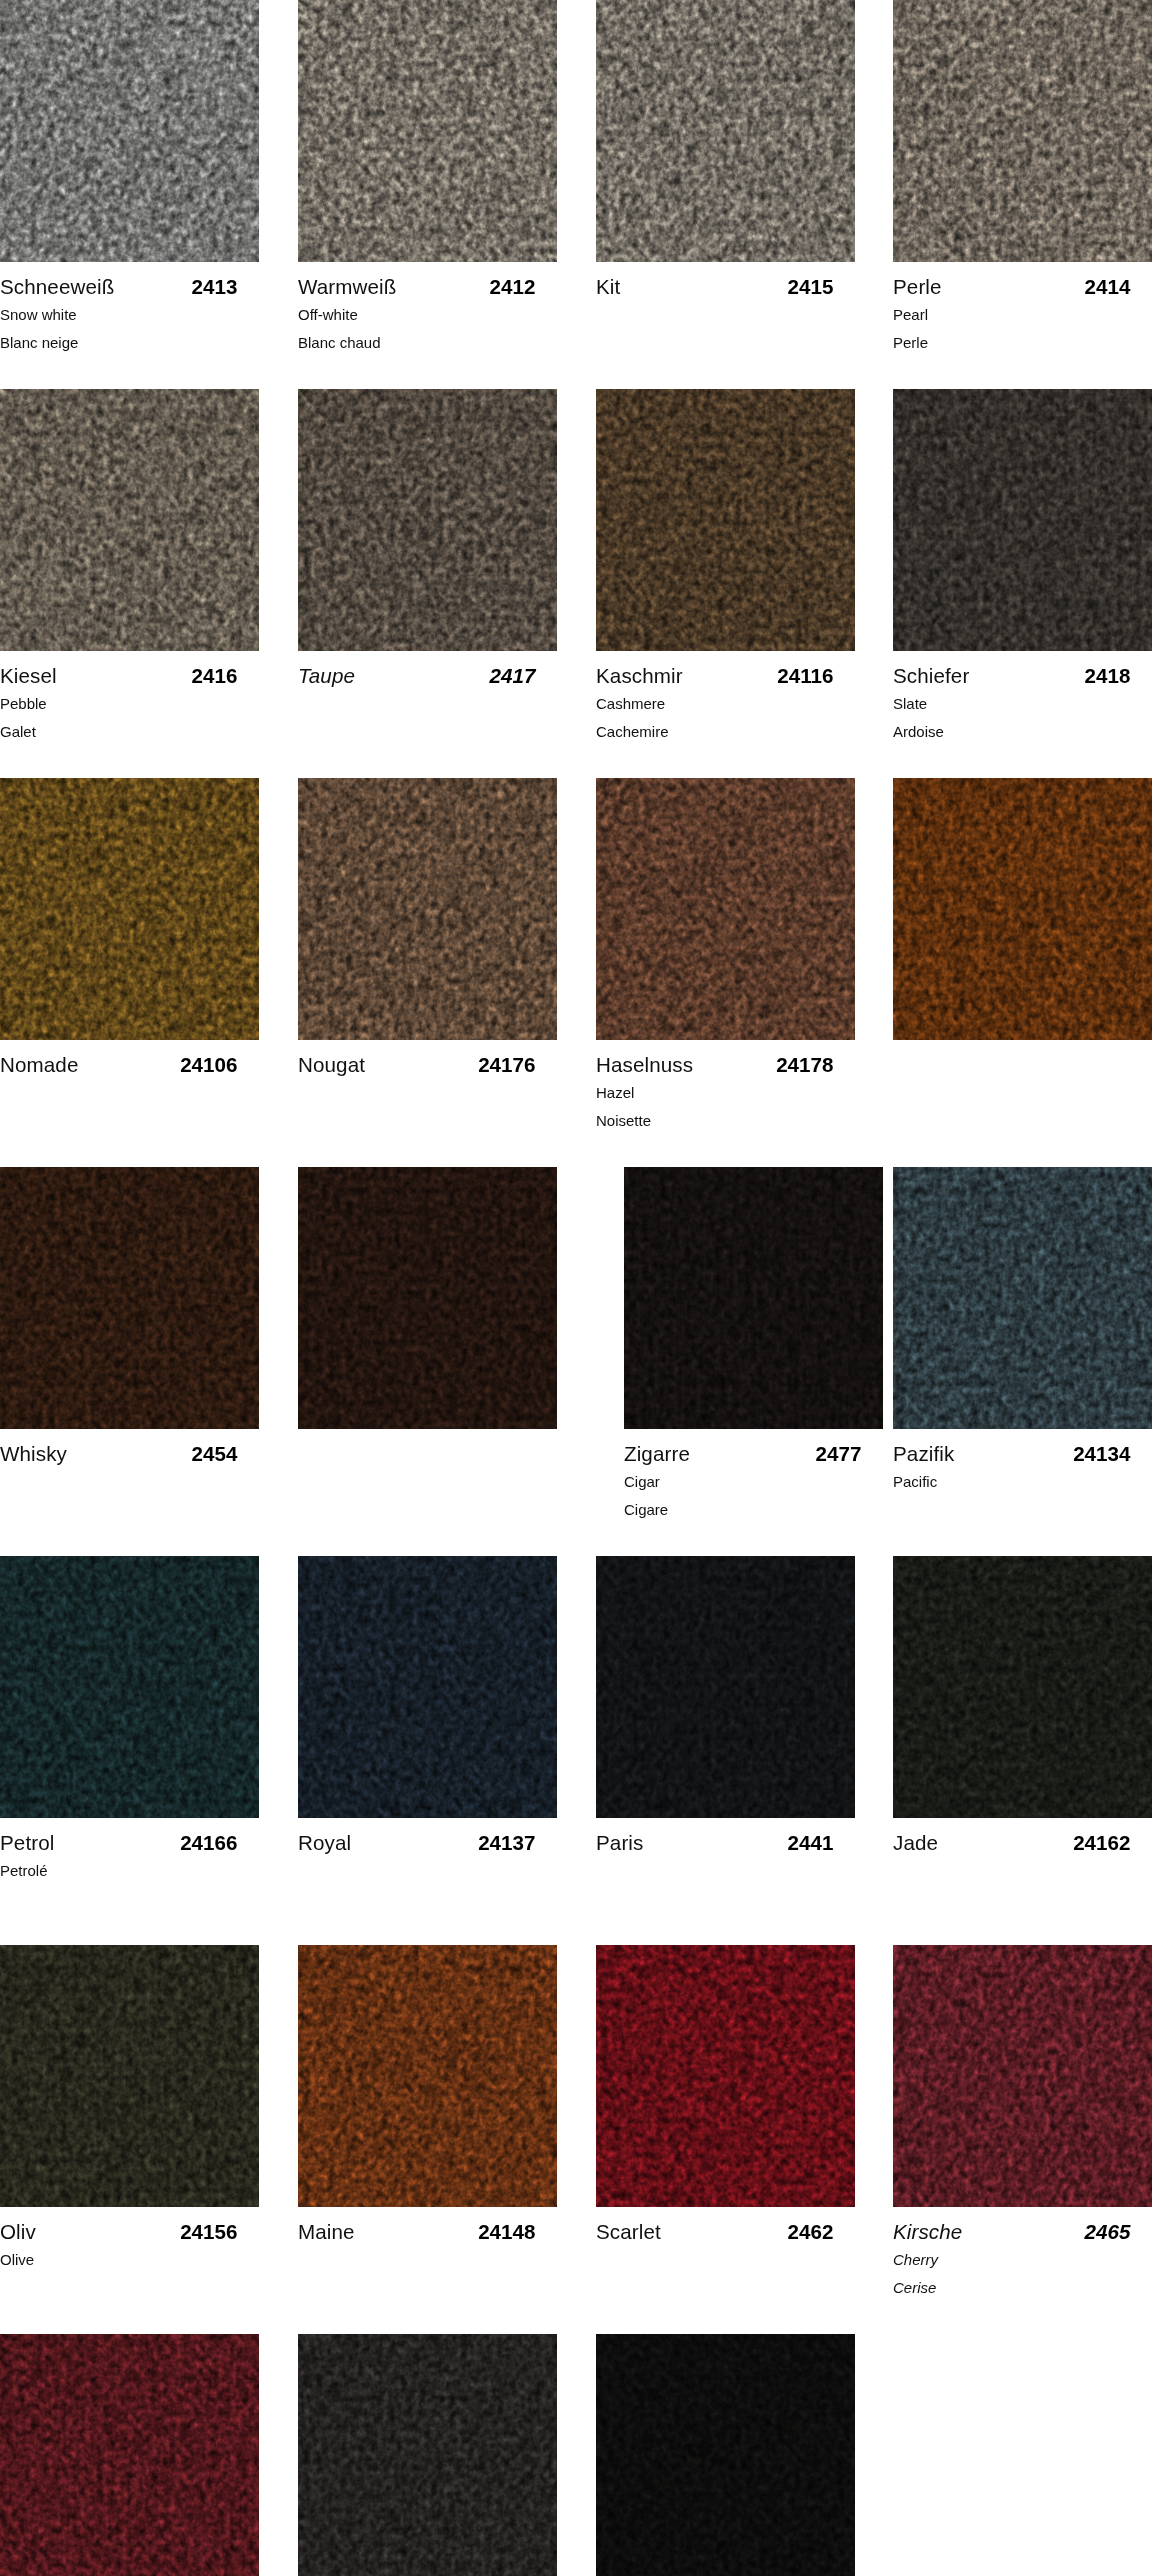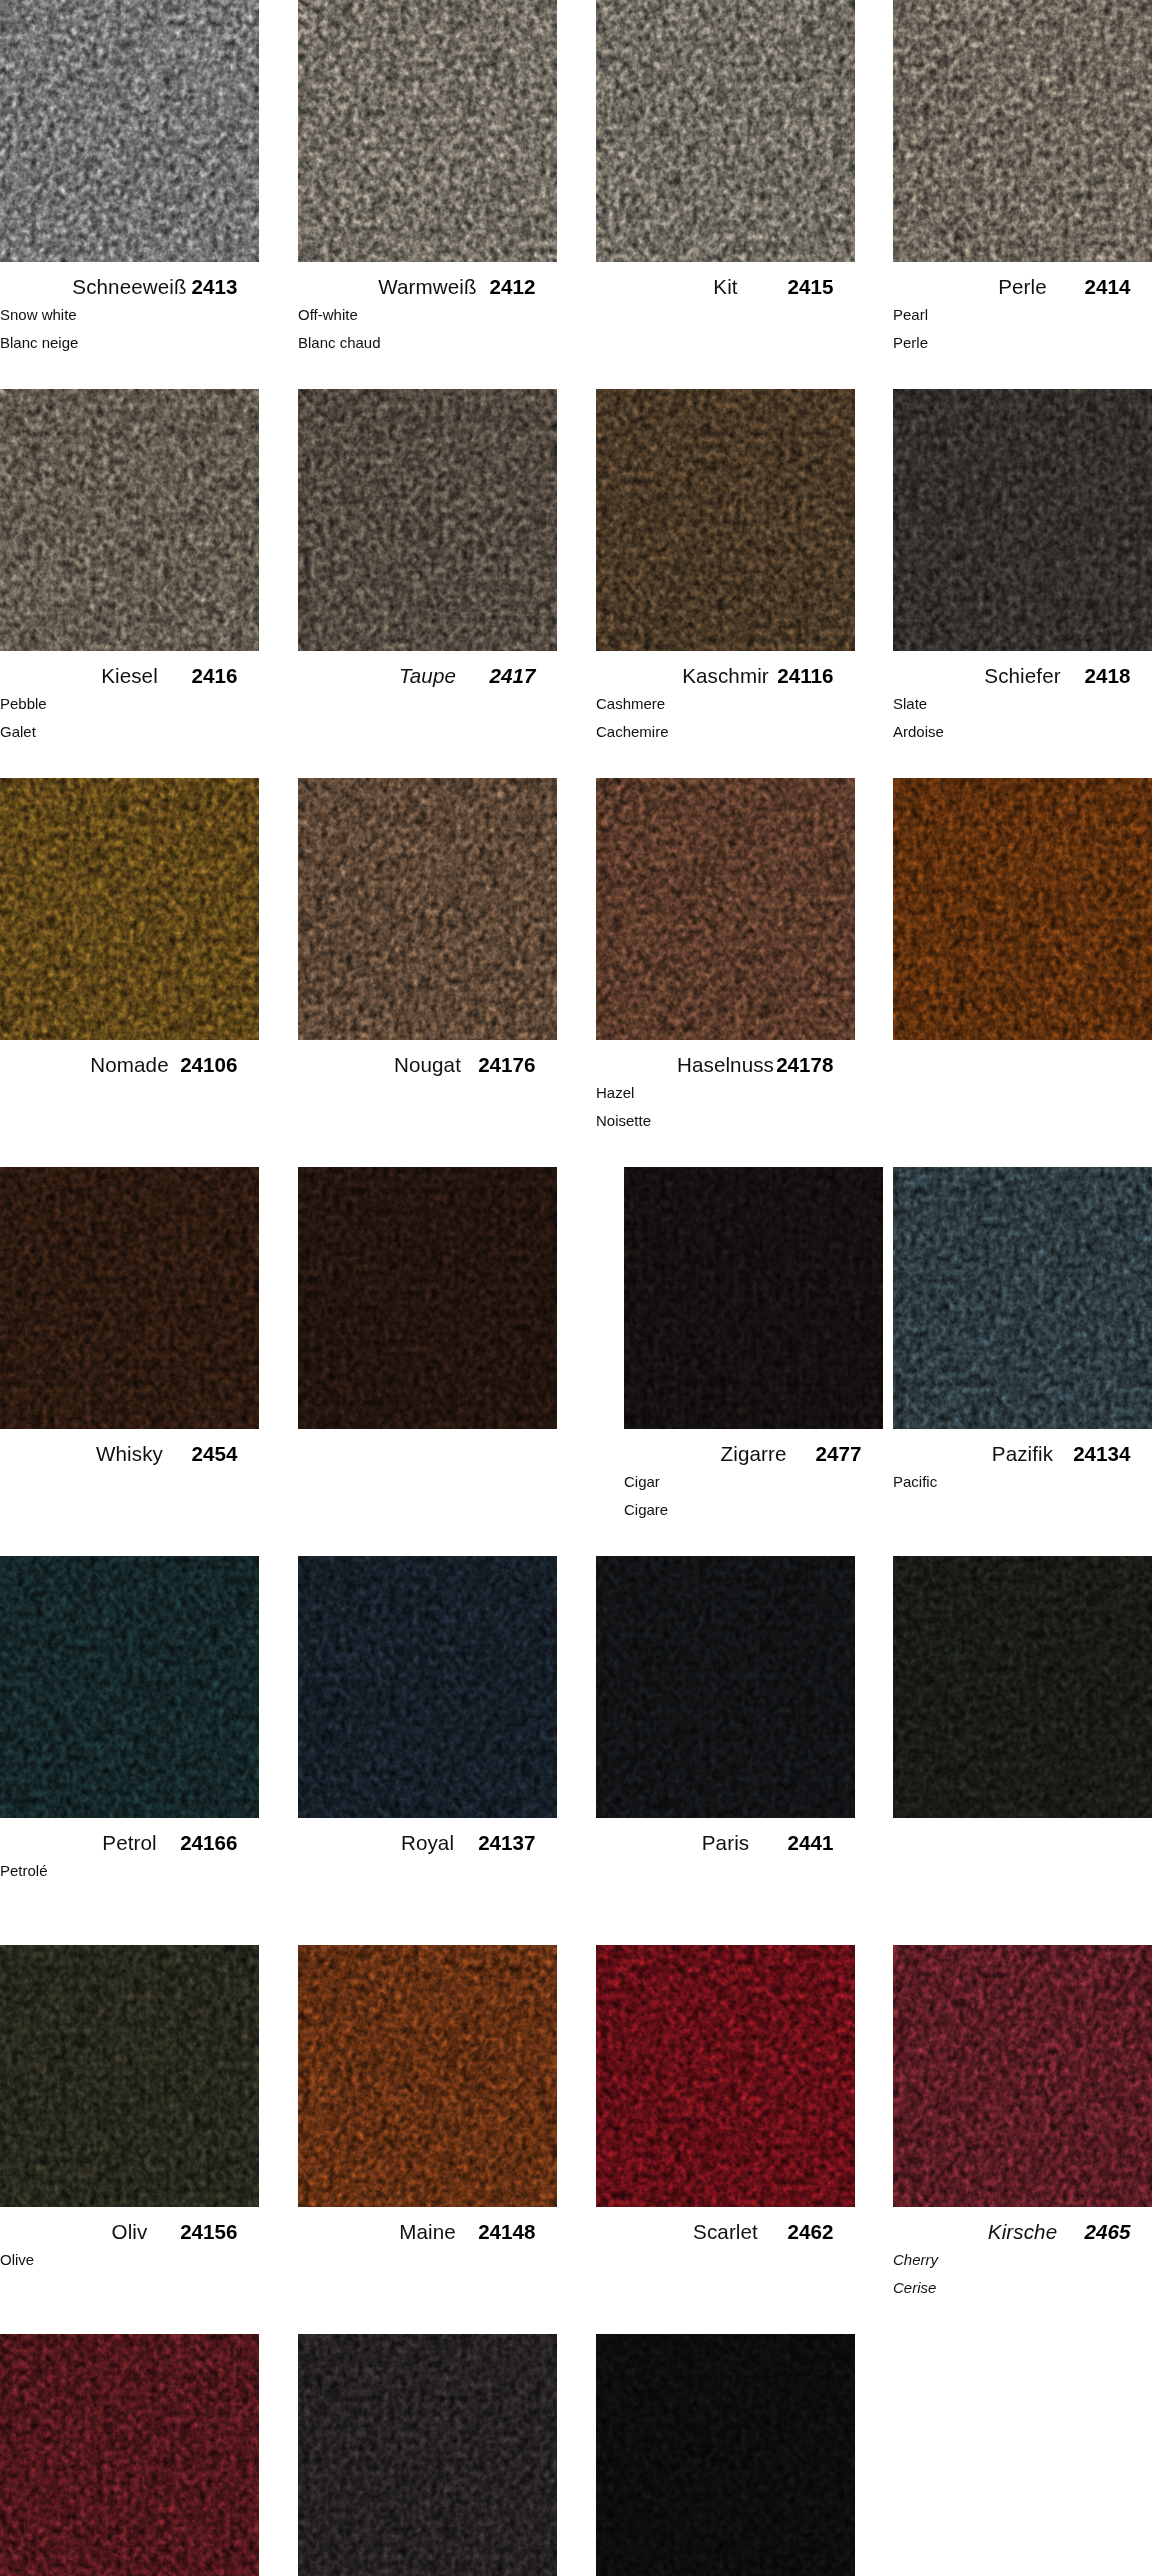--- a/index.html
+++ b/index.html
@@ -51,21 +51,20 @@
     padding-top: 11.3px;
     width: 259px;
     height: 116px;
     box-sizing: border-box;
   }
 
   .label-row-primary {
     position: relative;
     height: 28px;
     line-height: 28px;
-    text-align: center;
   }
 
   .name-de {
     font-size: 20.6px;
     color: #111111;
     font-weight: 400;
     letter-spacing: 0.1px;
     white-space: nowrap;
   }
 
@@ -736,20 +735,23 @@
                 0 0 0 0 0
                 0 0 0 0 0
                 0.8 0.45 0.15 0 -0.28"></feColorMatrix>
       <feGaussianBlur stdDeviation="1.4"></feGaussianBlur>
     </filter>
   </defs>
   <rect width="503" height="508" fill="#4b5244" filter="url(#grain19)" opacity="0.75"></rect>
   <rect width="503" height="508" fill="#21261e" filter="url(#grain19b)" opacity="0.62"></rect>
 </svg>
       </div>
+      <div class="labels">
+        <div class="label-row-primary"><span class="name-de">Jade</span><span class="code">24162</span></div>
+      </div>
     </div>
     <div class="swatch-cell" style="left: 0px; top: 1945px;">
       <div class="swatch-chip" style="background-color: rgb(85, 84, 62);">
 <svg class="grain" viewBox="0 0 503 508" preserveAspectRatio="none" xmlns="http://www.w3.org/2000/svg" aria-hidden="true">
   <defs>
     <filter id="grain20" x="0%" y="0%" width="100%" height="100%">
       <feTurbulence type="fractalNoise" baseFrequency="0.085 0.075" numOctaves="4" seed="61" result="n1"></feTurbulence>
       <feColorMatrix in="n1" type="matrix" result="n2" values="0 0 0 0 0
                 0 0 0 0 0
                 0 0 0 0 0

